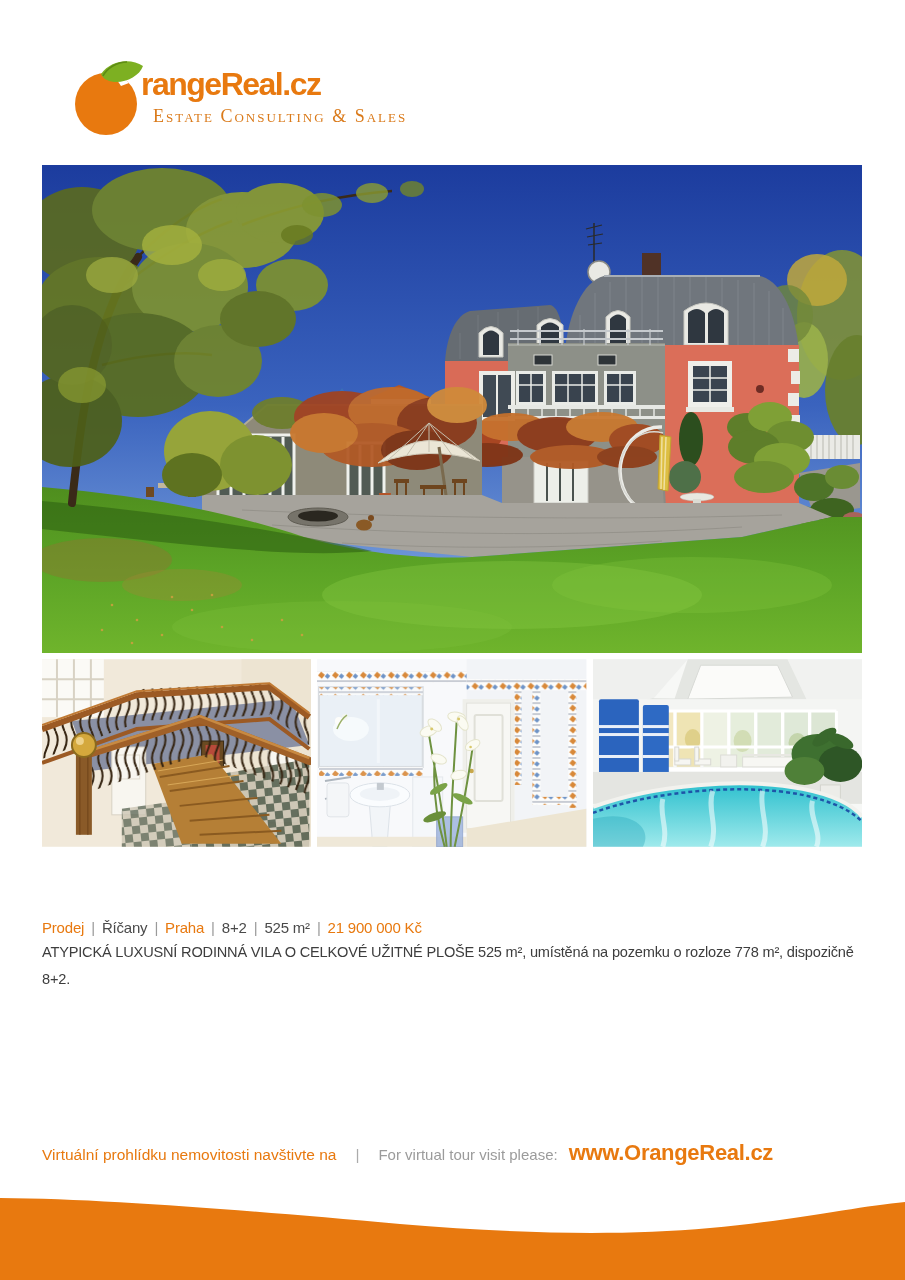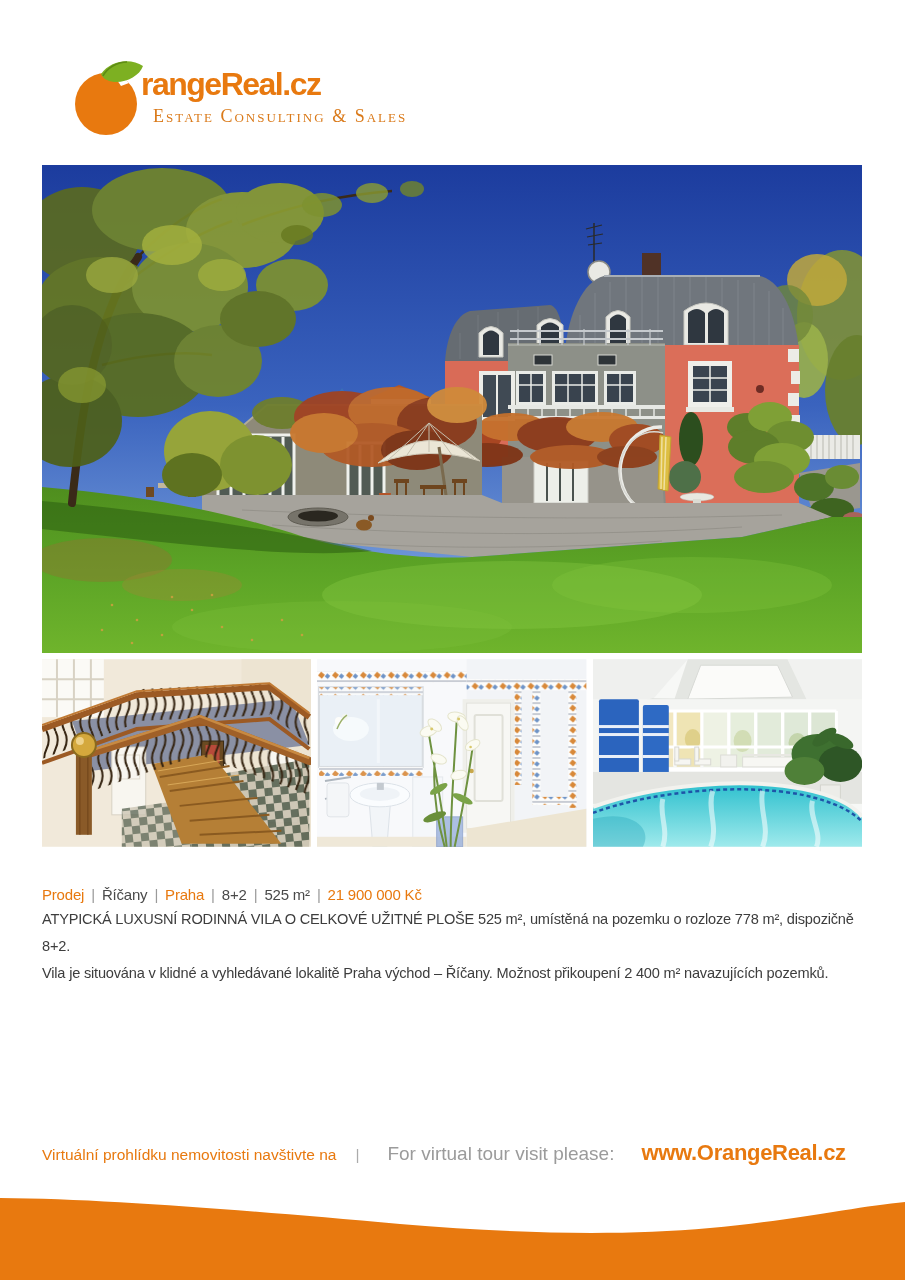--- a/index.html
+++ b/index.html
@@ -12,32 +12,32 @@
   .logo-text{font-size:32px;font-weight:bold;letter-spacing:-1.5px;color:#E8790F;line-height:1;}
   .tagline{font-family:"Liberation Serif",serif;font-variant:small-caps;font-size:18px;
            letter-spacing:2px;color:#DA7A1A;margin-top:6px;margin-left:12px;text-align:right;}
   
   .main-photo{position:absolute;left:42px;top:165px;width:820px;height:488px;}
   .thumbs{position:absolute;left:42px;top:659px;width:820px;height:188px;display:flex;gap:6px;}
   .thumb{flex:1 1 0;height:188px;}
   .main-photo svg,.thumb svg{display:block;width:100%;height:100%;}
   
   .cz-block{position:absolute;left:42px;top:886px;width:835px;color:#3D3D3D;}
-  .meta-line{font-size:15px;letter-spacing:-0.2px;margin-bottom:3px;color:#4A4A4A;}
+  .meta-line{font-size:15px;letter-spacing:-0.2px;margin-bottom:3px;color:#4A4A4A;margin-top:33px;}
   .meta-line .sep{color:#9A9A9A;padding:0 7px;}
   .meta-line .hl{color:#E8790F;}
   .cz-block p,.en-block p{margin:0;font-size:14.6px;line-height:27px;letter-spacing:-0.2px;}
   .en-block{position:absolute;left:42px;top:996px;width:835px;color:#AFAFAF;}
   
   .cta{position:absolute;left:42px;top:1140px;width:835px;display:flex;align-items:baseline;
        white-space:nowrap;gap:11px;}
   .cta .cz{color:#E8790F;font-size:15.5px;}
   .cta .sep{color:#ABABAB;font-size:15.5px;padding:0 8px;}
-  .cta .en{color:#9B9B9B;font-size:19px;margin-left:9px;}
-  .cta .url{color:#E8790F;font-size:22px;font-weight:bold;margin-left:16px;letter-spacing:-0.3px;
+  .cta .en{color:#9B9B9B;font-size:15px;}
+  .cta .url{color:#E8790F;font-size:22px;font-weight:bold;letter-spacing:-0.3px;
             text-decoration:none;cursor:pointer;}
   .wave{position:absolute;left:0;bottom:0;width:905px;height:92px;}
 </style>
 </head>
 <body>
 
 <div class="page">
 
   <header class="brand">
     <svg class="fruit" viewBox="0 0 72 86">
@@ -466,21 +466,20 @@
       </g>
     </svg>
     </figure>
   </div>
 
   <section class="cz-block">
     <div class="meta-line">
       <span class="hl">Prodej</span><span class="sep">|</span><span>Říčany</span><span class="sep">|</span><span class="hl">Praha</span><span class="sep">|</span><span>8+2</span><span class="sep">|</span><span>525 m²</span><span class="sep">|</span><span class="hl">21 900 000 Kč</span>
     </div>
     <p>ATYPICKÁ LUXUSNÍ RODINNÁ VILA O CELKOVÉ UŽITNÉ PLOŠE 525 m², umístěná na pozemku o rozloze 778 m², dispozičně 8+2.</p>
-    <p>Vila je situována v klidné a vyhledávané lokalitě Praha východ – Říčany. Možnost přikoupení 2 400 m² navazujících pozemků.</p>
   </section>
 
   <section class="en-block">
   </section>
 
   <div class="cta">
     <span class="cz">Virtuální prohlídku nemovitosti navštivte na</span>
     <span class="sep">|</span>
     <span class="en">For virtual tour visit please:</span>
     <a class="url">www.OrangeReal.cz</a>

